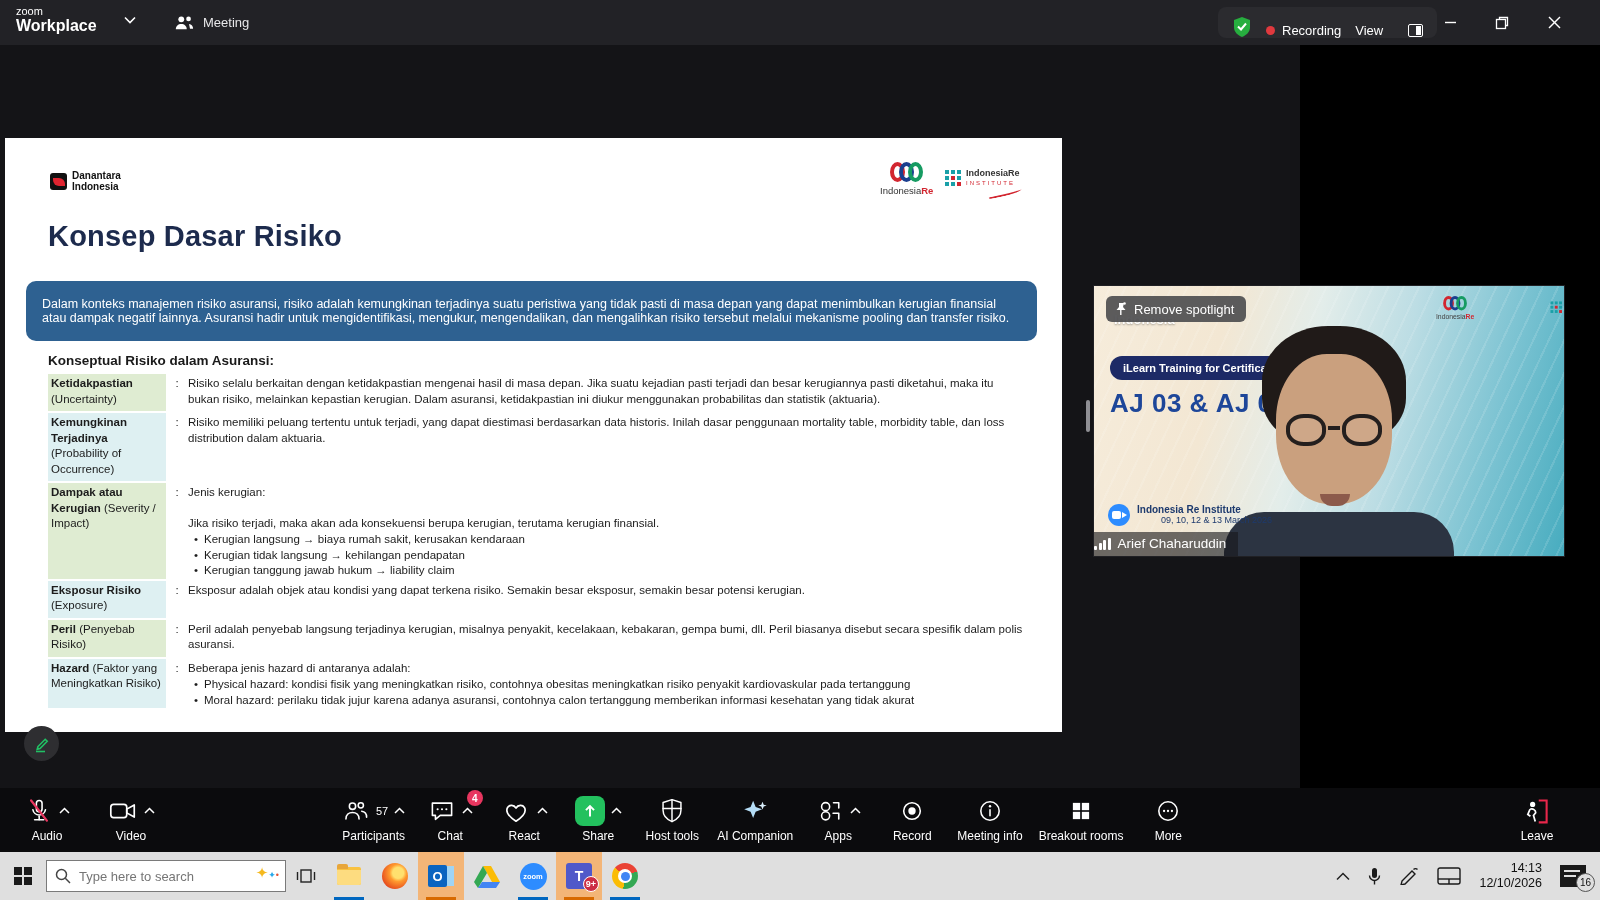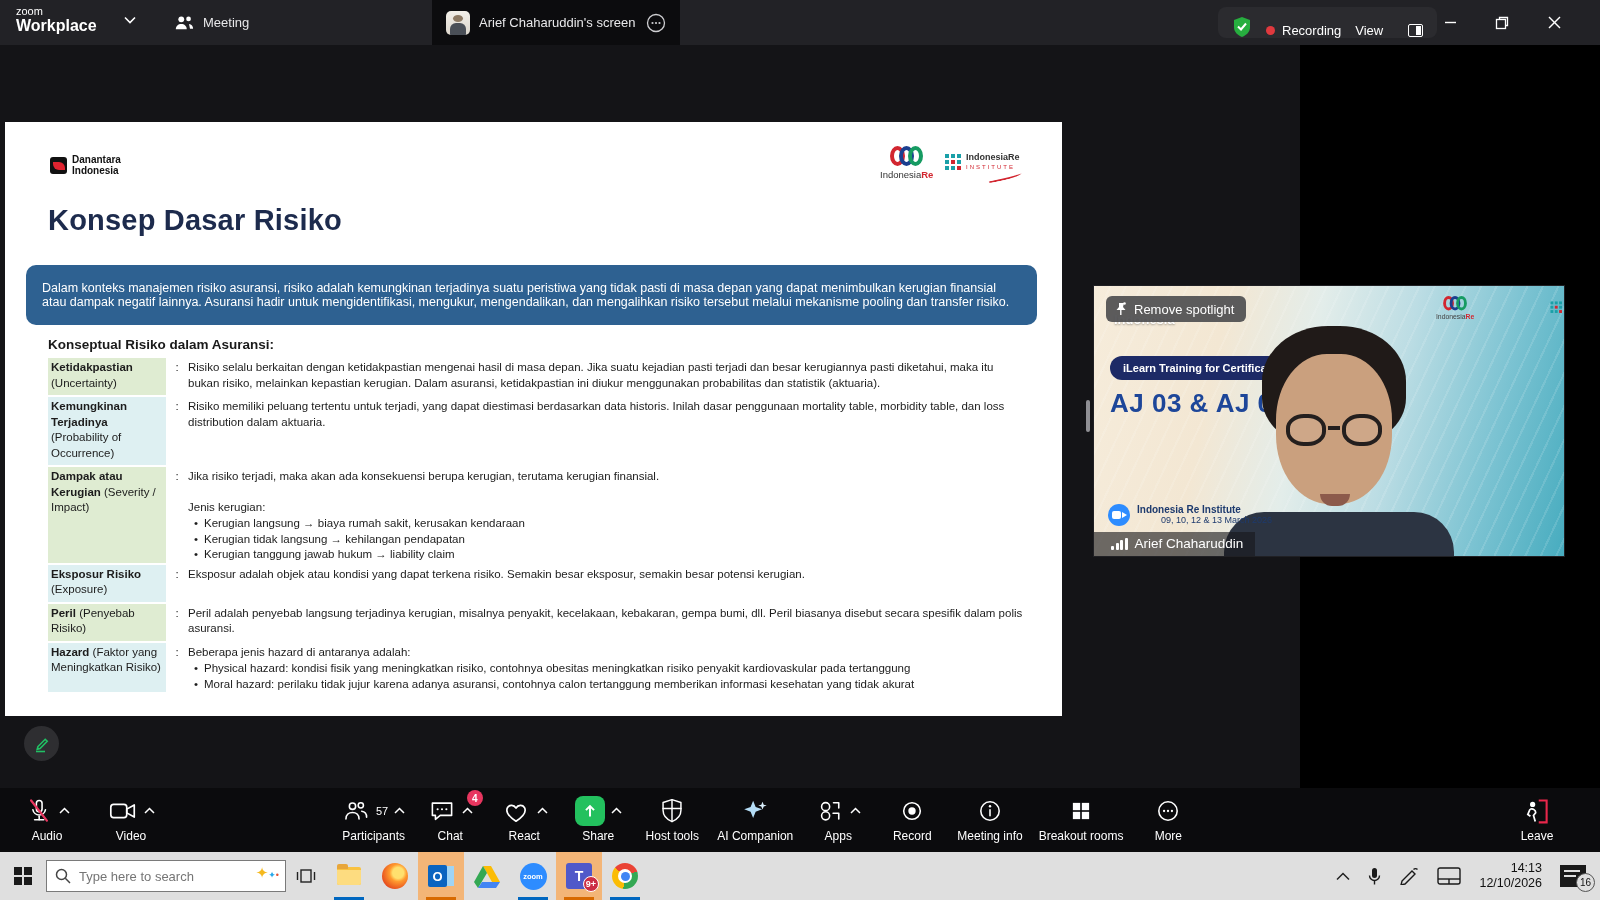--- a/index.html
+++ b/index.html
@@ -21,21 +21,21 @@
   .tab-avatar:before { content:""; position:absolute; left:4px; top:12px; width:16px; height:12px; border-radius:6px 6px 0 0; background:#4a4f57; }
   .tab-ellipsis { margin-left:auto; }
   .status-pill { position:absolute; left:1218px; top:7px; height:31px; background:#2b2b2f; border-radius:8px; display:flex; align-items:flex-end; gap:14px; padding:0 14px; color:#fff; font-size:13px; }
   .rec-dot { width:9px; height:9px; border-radius:50%; background:#e0393e; display:inline-block; margin-right:7px; }
   .viewbox { display:flex; align-items:center; gap:25px; }
   .view-icon { width:15px; height:13px; border:1.6px solid #fff; border-radius:2px; position:relative; }
   .view-icon:after { content:""; position:absolute; right:1px; top:1px; bottom:1px; width:5px; background:#fff; }
   .winbtn { position:absolute; top:0; width:46px; height:45px; display:flex; align-items:center; justify-content:center; color:#fff; }
   
   
-  .slide { position:absolute; left:5px; top:122px; width:1057px; height:594px; background:#ffffff; color:#222; }
+  .slide { position:absolute; left:5px; top:138px; width:1057px; height:594px; background:#ffffff; color:#222; }
   .logo-dan { position:absolute; left:45px; top:32px; display:flex; align-items:center; gap:5px; }
   .dan-mark { width:17px; height:17px; background:#111; border-radius:3px; position:relative; overflow:hidden; }
   .dan-mark:after { content:""; position:absolute; left:3px; top:5px; width:12px; height:8px; background:#e02430; border-radius:0 6px 0 6px; }
   .dan-text { font-size:10px; font-weight:bold; color:#111; line-height:11px; }
   .logo-ire { position:absolute; left:875px; top:24px; text-align:center; }
   .ire-circles { display:flex; justify-content:center; }
   .ire-circles span { width:15px; height:20px; border:4px solid; border-radius:50%; display:inline-block; }
   .ire-circles span:nth-child(1){ border-color:#d22630; }
   .ire-circles span:nth-child(2){ border-color:#1b3f8f; margin-left:-6px; }
   .ire-circles span:nth-child(3){ border-color:#169b62; margin-left:-6px; }
@@ -86,21 +86,21 @@
   .glasses i.l { left:2px; } .glasses i.r { right:2px; }
   .glasses:after { content:""; position:absolute; left:44px; top:12px; width:12px; height:4px; background:#241f1e; }
   .mouth { position:absolute; left:86px; top:168px; width:30px; height:12px; background:#8c5a4b; border-radius:0 0 16px 16px; }
   .body { position:absolute; left:-10px; top:186px; width:230px; height:60px; background:#2c3442; border-radius:40px 40px 0 0; }
   .v-org { position:absolute; left:14px; bottom:30px; display:flex; gap:7px; align-items:center; }
   .cam-badge { width:22px; height:22px; border-radius:50%; background:#2d8cff; position:relative; flex:0 0 22px; }
   .cam-badge:after { content:""; position:absolute; left:4px; top:7px; width:9px; height:8px; background:#fff; border-radius:2px; }
   .cam-badge:before { content:""; position:absolute; left:14px; top:8px; border-left:5px solid #fff; border-top:3px solid transparent; border-bottom:3px solid transparent; }
   .v-org-txt { color:#1d3a6e; font-size:10px; line-height:11px; font-weight:bold; }
   .v-org-txt .d { font-weight:normal; font-size:9px;margin-left:24px; }
-  .nametag { position:absolute; left:0; bottom:0; background:rgba(25,25,28,.62); color:#fff; font-size:13.5px; padding:4px 12px 5px 17px; display:flex; align-items:center; gap:7px; }
+  .nametag { position:absolute; left:0; bottom:0; background:rgba(25,25,28,.62); color:#fff; font-size:13.5px; padding:4px 12px 5px 0; display:flex; align-items:center; gap:7px; }
   .sigbars { display:flex; align-items:flex-end; gap:1.5px; height:12px; }
   .sigbars i { width:3px; background:#fff; border-radius:1px; }
   .sigbars i:nth-child(1){height:4px;} .sigbars i:nth-child(2){height:7px;} .sigbars i:nth-child(3){height:10px;} .sigbars i:nth-child(4){height:12px;}
 
   
   .toolbar { position:absolute; left:0; top:788px; width:1600px; height:64px; background:#0b0b0d; color:#fff; }
   .tb-left { position:absolute; left:18px; top:6px; display:flex; gap:26px; }
   .tb-center { position:absolute; left:342px; top:6px; display:flex; gap:16px; }
   .tb-right { position:absolute; right:34px; top:6px; }
   .tb-item { display:flex; flex-direction:column; align-items:center; min-width:58px; cursor:pointer; position:relative; }
@@ -167,32 +167,20 @@
         <svg width="20" height="18" viewBox="0 0 22 18">
             <circle cx="8" cy="5" r="3.2" fill="#fff"></circle>
             <path d="M2 16c0-3.6 2.6-5.8 6-5.8s6 2.2 6 5.8z" fill="#fff"></path>
             <circle cx="16" cy="4.5" r="2.6" fill="#fff"></circle>
             <path d="M16.5 10c2.8.3 4.5 2.3 4.5 5.4h-3.4" fill="#fff"></path>
           </svg>
       </span>
       <span>Meeting</span>
     </div>
 
-    <div class="tab active">
-      <span class="tab-avatar"></span>
-      <span>Arief Chaharuddin's screen</span>
-      <span class="tab-ellipsis">
-        <svg width="20" height="20" viewBox="0 0 20 20">
-            <circle cx="10" cy="10" r="8.5" fill="none" stroke="#cfcfd2" stroke-width="1.3"></circle>
-            <circle cx="6.5" cy="10" r="1.1" fill="#cfcfd2"></circle>
-            <circle cx="10" cy="10" r="1.1" fill="#cfcfd2"></circle>
-            <circle cx="13.5" cy="10" r="1.1" fill="#cfcfd2"></circle>
-          </svg>
-      </span>
-    </div>
 
     <div class="status-pill">
       <span>
         <svg width="20" height="22" viewBox="0 0 20 22">
             <path d="M10 1l8 3v7c0 5-3.4 8-8 10-4.6-2-8-5-8-10V4z" fill="#27ae3f"></path>
             <polyline points="6,10.5 9,13.5 14,7.5" fill="none" stroke="#fff" stroke-width="2"></polyline>
           </svg>
       </span>
       <span><span class="rec-dot"></span><span>Recording</span></span>
       <span class="viewbox">
@@ -272,22 +260,22 @@
           <div class="tlabel cyan"><b>Kemungkinan Terjadinya</b> (Probability of Occurrence)</div>
           <div class="tcolon">:</div>
           <div class="tbody">
             <div class="p">Risiko memiliki peluang tertentu untuk terjadi, yang dapat diestimasi berdasarkan data historis. Inilah dasar penggunaan mortality table, morbidity table, dan loss distribution dalam aktuaria.</div>
           </div>
         </div>
         <div class="trow">
           <div class="tlabel green"><b>Dampak atau Kerugian</b> (Severity / Impact)</div>
           <div class="tcolon">:</div>
           <div class="tbody">
+            <div class="p">Jenis kerugian:</div>
             <div class="p">Jika risiko terjadi, maka akan ada konsekuensi berupa kerugian, terutama kerugian finansial.</div>
-            <div class="p">Jenis kerugian:</div>
             <div class="bullets">
               <div class="bullet">
                 <span class="dot">•</span>
                 <span>Kerugian langsung → biaya rumah sakit, kerusakan kendaraan</span>
               </div>
               <div class="bullet">
                 <span class="dot">•</span>
                 <span>Kerugian tidak langsung → kehilangan pendapatan</span>
               </div>
               <div class="bullet">

